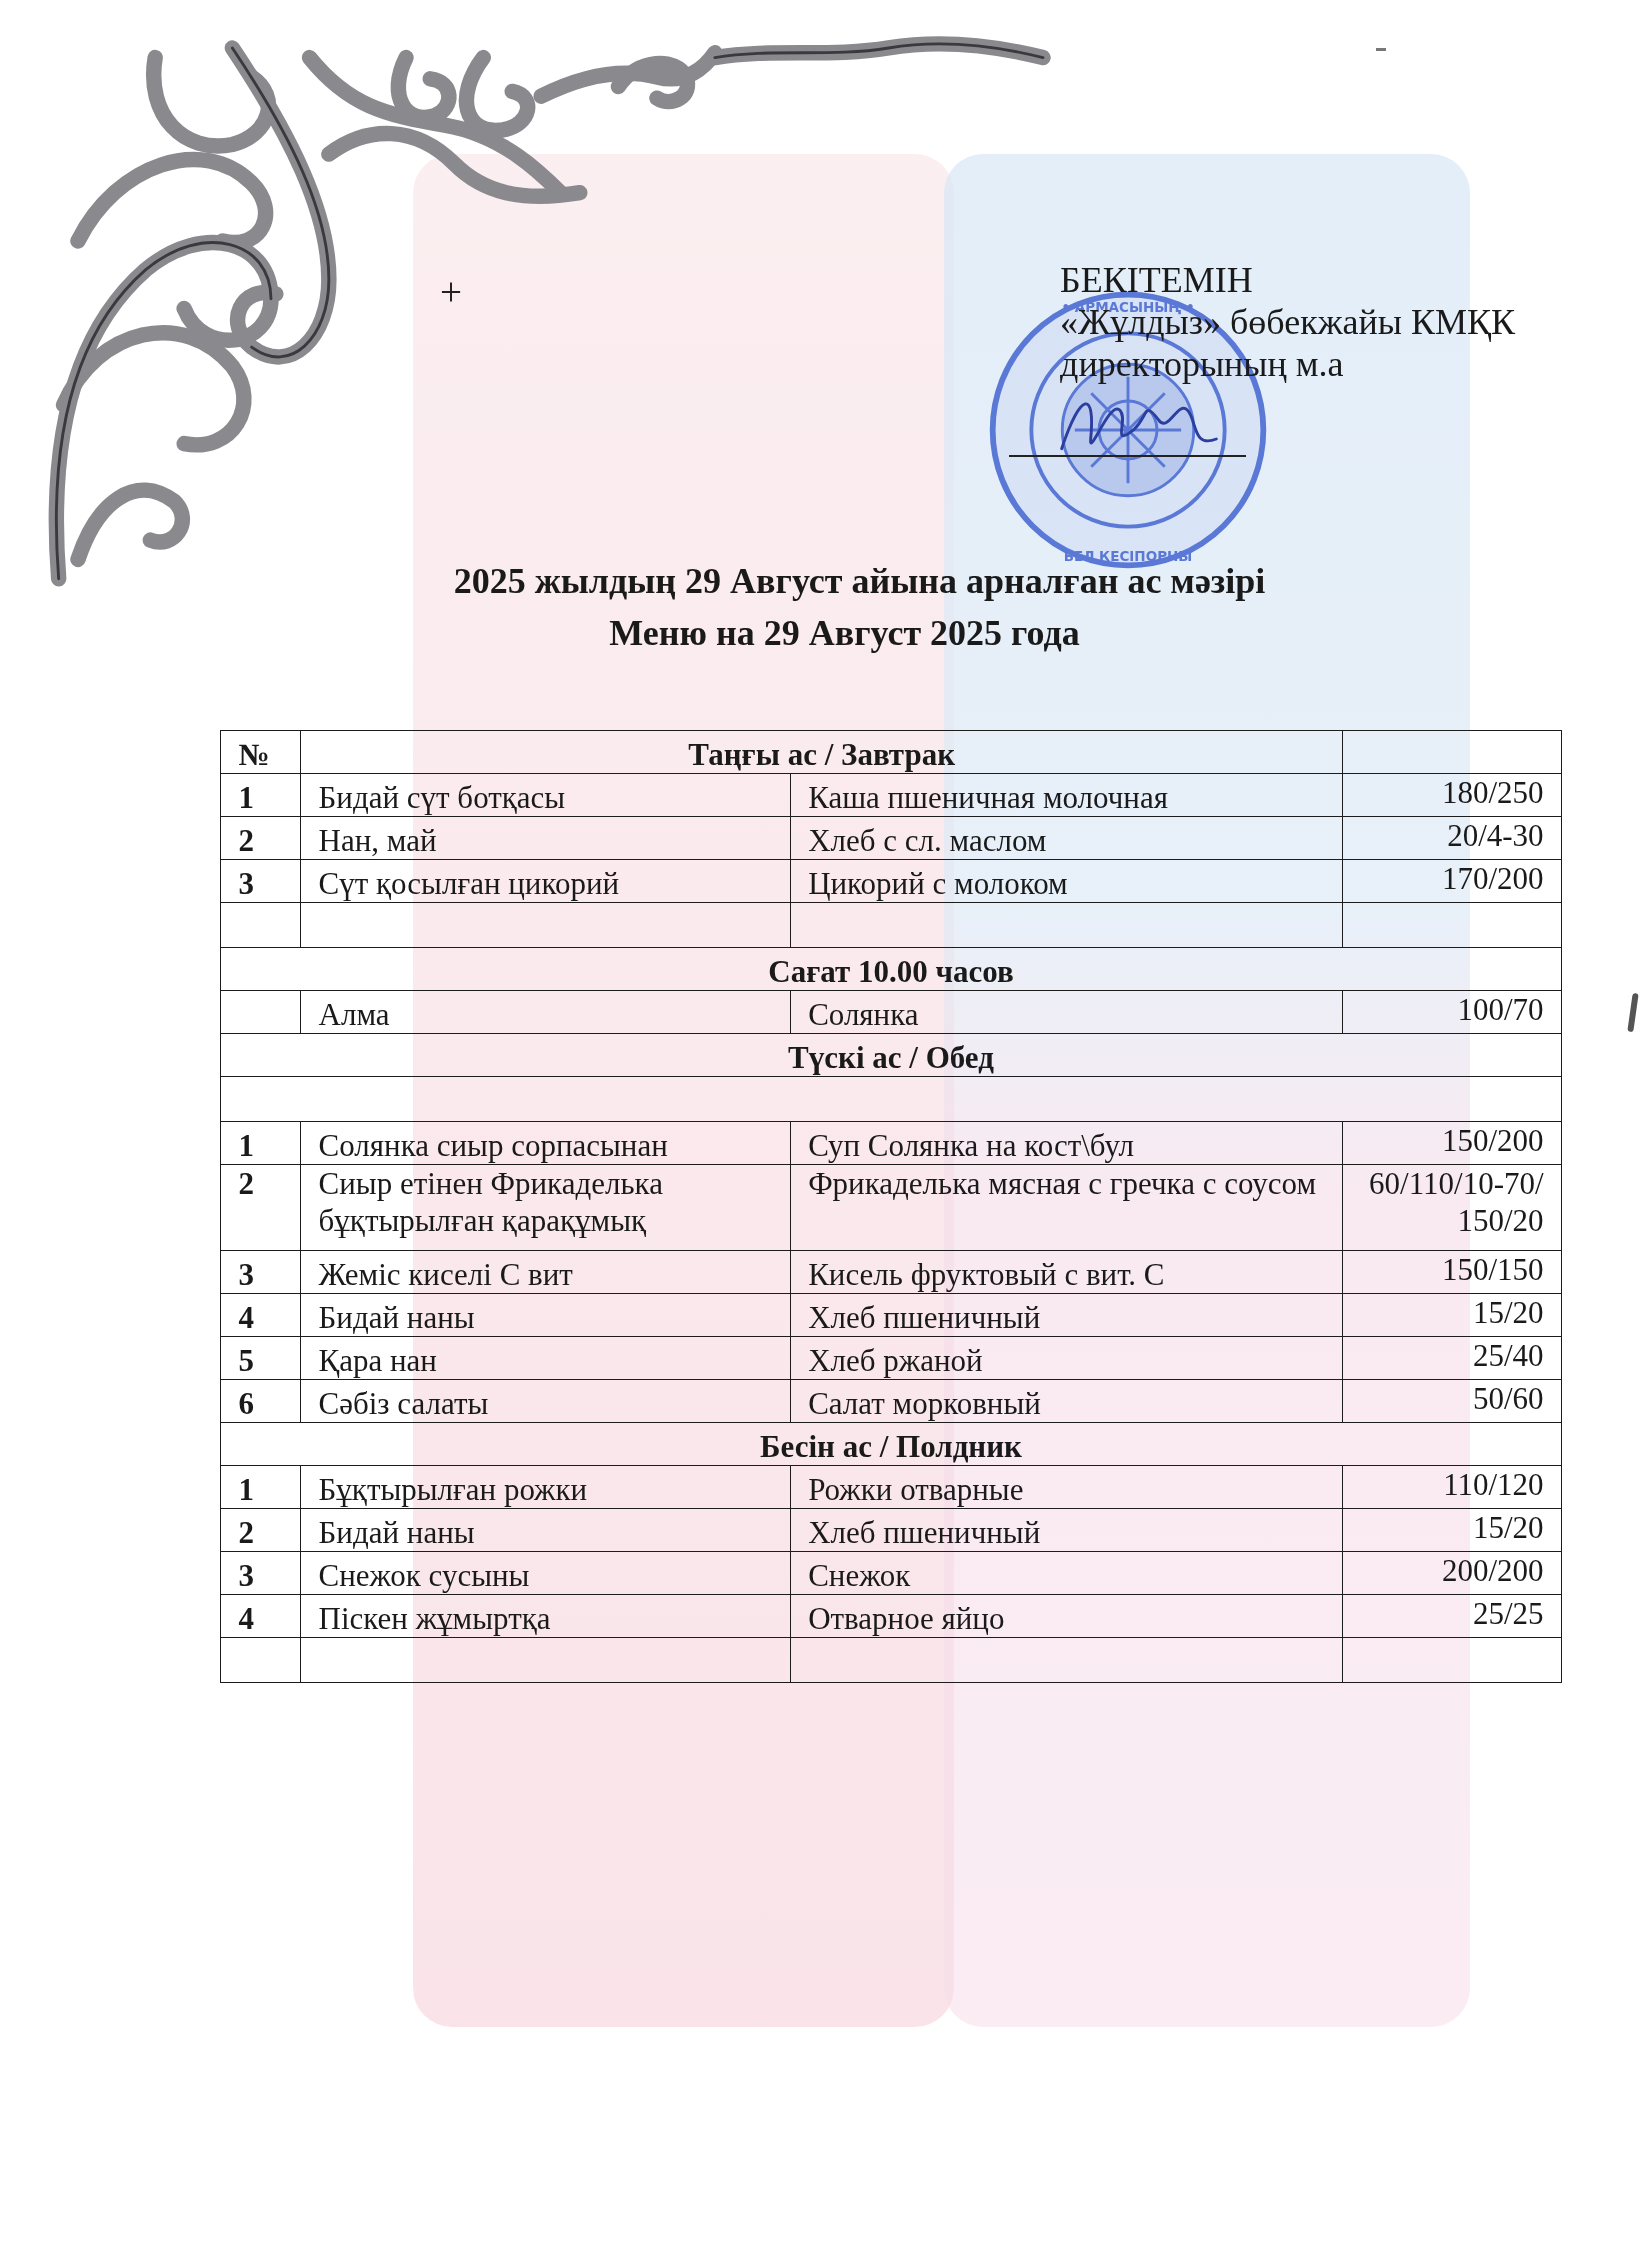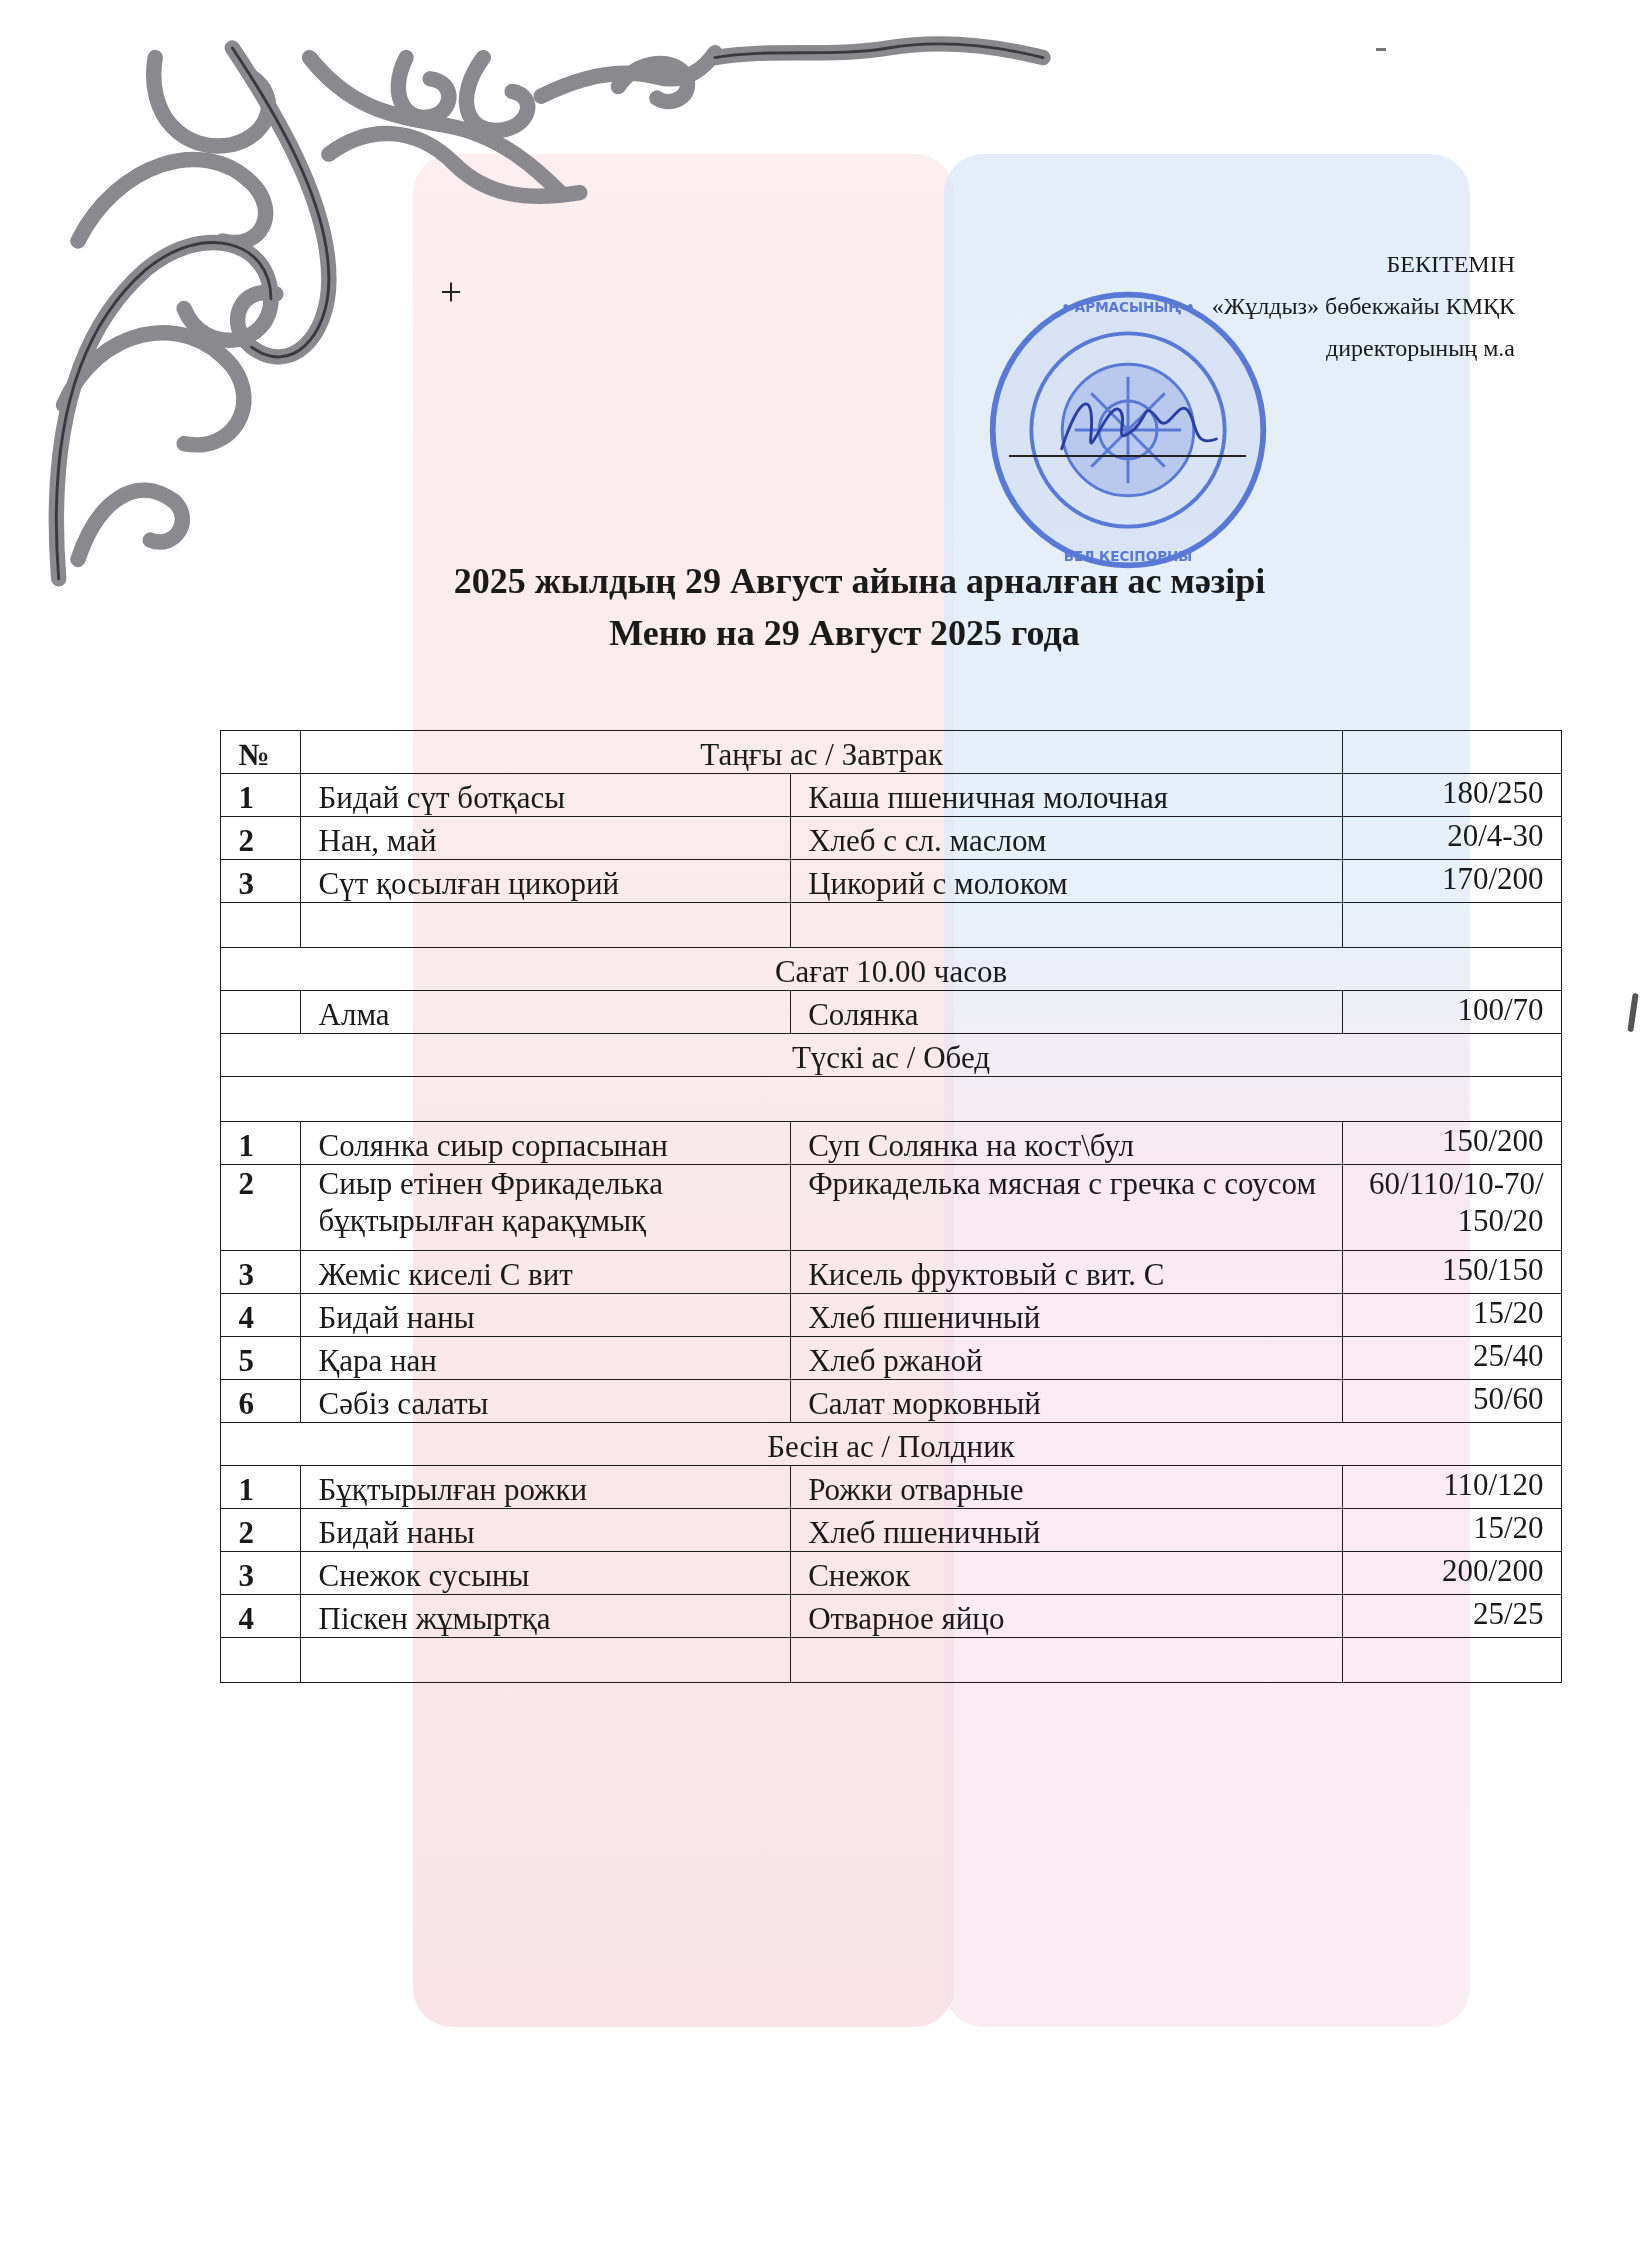--- a/index.html
+++ b/index.html
@@ -19,21 +19,21 @@
     position: absolute; left: 944px; top: 154px; width: 526px; height: 1873px;
     background: linear-gradient(180deg, rgba(218,232,246,0.75) 0%, rgba(222,234,246,0.7) 40%, rgba(245,220,232,0.6) 55%, rgba(246,222,232,0.55) 100%);
     border-radius: 39px;
   }
   .ornament { position: absolute; left: 39px; top: 19.3px; width: 1014px; height: 579px; }
   .plus-mark { position: absolute; left: 440px; top: 272px; font-size: 39px; line-height: 39px; color: #222; }
   .stray-top { position: absolute; left: 1376px; top: 48px; width: 9.7px; height: 2.9px; background: #777; }
   .stray-right { position: absolute; left: 1630px; top: 993px; width: 5.8px; height: 39px; background: #555; border-radius: 2.9px; transform: rotate(8deg); }
 
   
-  .approval { position: absolute; right: 126px; top: 243px; text-align: right; font-size: 24px; line-height: 42px; z-index: 3; }
+  .approval { position: absolute; right: 126px; top: 259px; text-align: left; font-size: 36px; line-height: 42px; z-index: 3; }
   .approval div { white-space: nowrap; }
   .sign-line { position: absolute; left: 1009px; top: 455px; width: 237px; height: 1.9px; background: #222; z-index: 3; }
   .stamp { position: absolute; left: 983px; top: 285px; width: 290px; height: 290px; z-index: 2; }
   .signature { position: absolute; left: 1052px; top: 381px; width: 174px; height: 87px; z-index: 4; }
 
   
   .title { position: absolute; left: 0; width: 1641px; text-align: center; font-weight: bold; font-size: 36px; z-index: 3; }
   .title.t1 { top: 560px; left: 39px; }
   .title.t2 { top: 612px; left: 24px; }
 
@@ -41,21 +41,21 @@
   .menu-table {
     position: absolute; left: 220px; top: 730px; width: 1342px;
     border-collapse: collapse; z-index: 3;
     font-size: 31px;
   }
   .menu-table td { border: 1.9px solid #1c1c1c; padding: 0 17.4px; height: 42px; vertical-align: bottom; line-height: 37px; }
   .menu-table td.num { width: 56px; font-weight: bold; padding-left: 17.4px; padding-right: 5.8px; }
   .menu-table td.kz { width: 454px; }
   .menu-table td.ru { width: 517px; margin-left: 18px; }
   .menu-table td.qty { width: 183px; text-align: right; vertical-align: top; }
-  .menu-table td.section { text-align: center; font-weight: normal; height: 42px; }
+  .menu-table td.section { text-align: center; font-weight: bold; height: 42px; }
   .menu-table tr.empty td { height: 44px; }
   .menu-table tr.tall td { height: 85px; vertical-align: top; }
 </style>
 </head>
 <body>
 
 <div class="wm-left"></div>
 <div class="wm-right"></div>
 
 <svg class="ornament" viewBox="0 0 1050 600">

